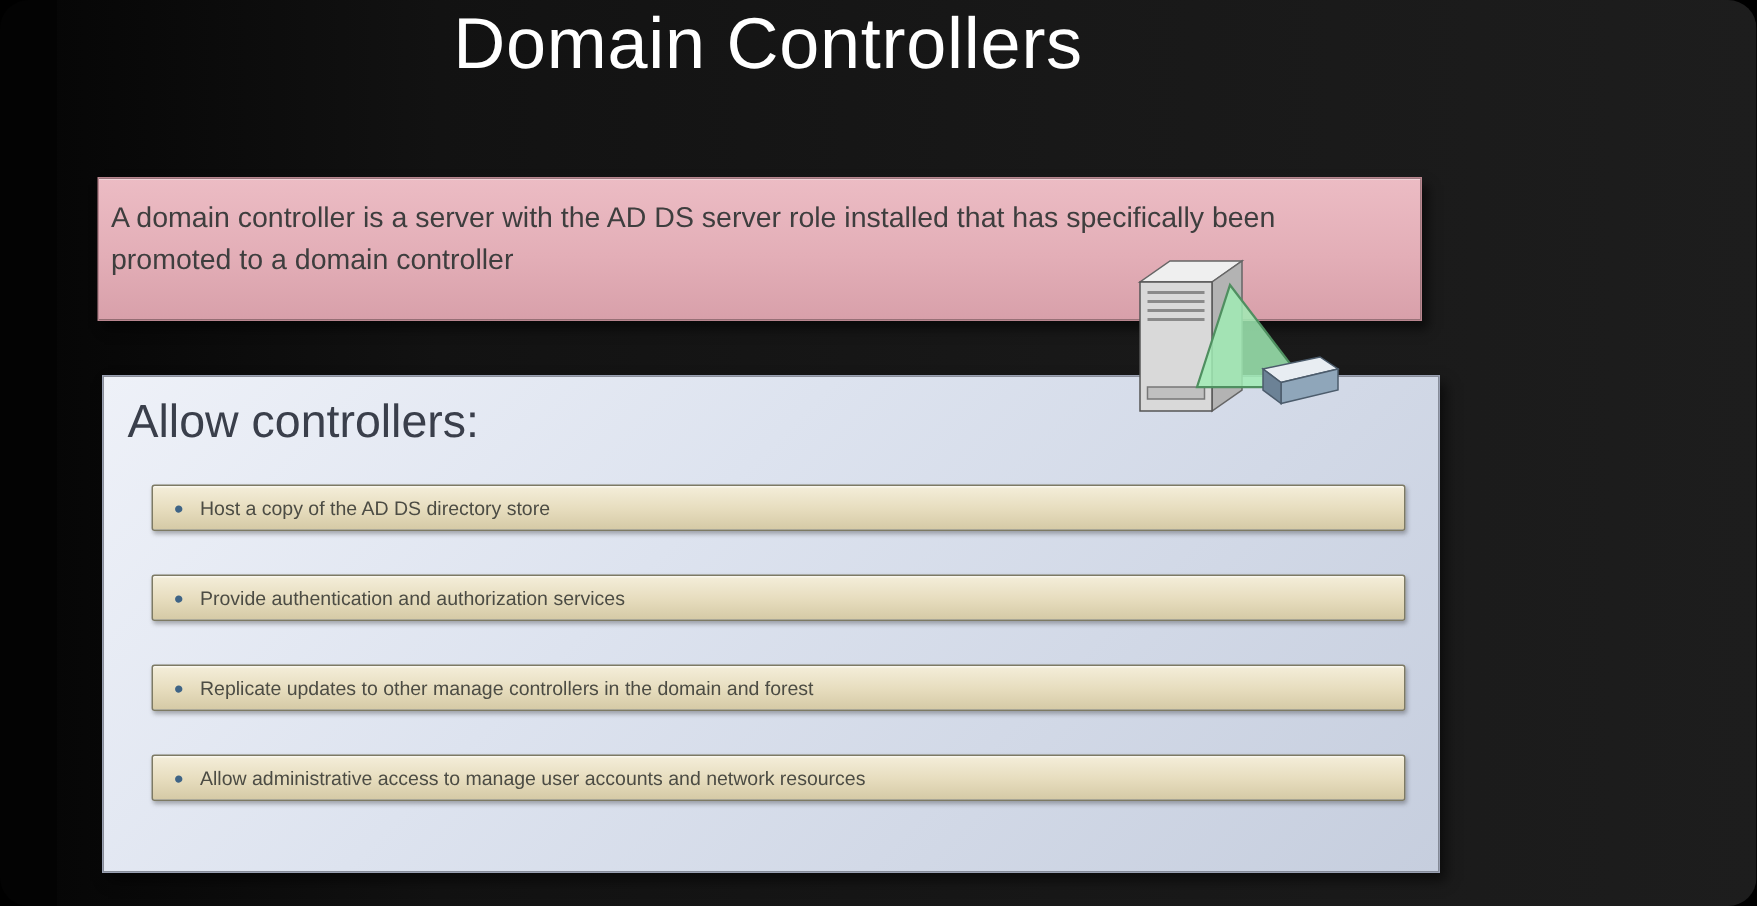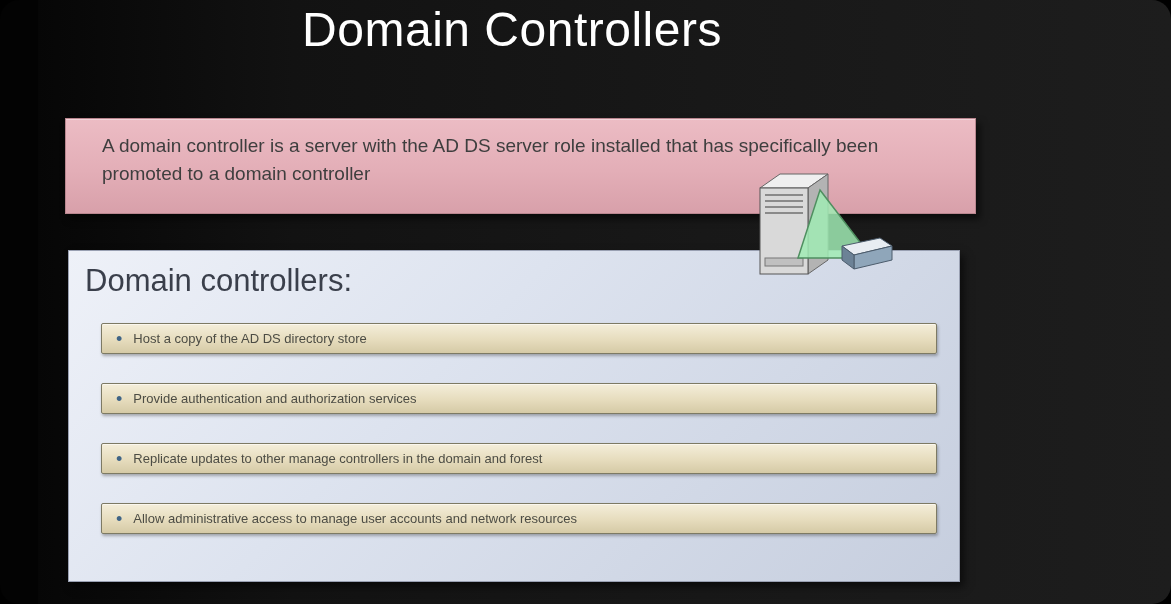--- a/index.html
+++ b/index.html
@@ -34,21 +34,21 @@
     font-size: 48px;
     font-weight: 300;
     letter-spacing: 0.5px;
   }
   .definition-box {
     position: absolute;
     left: 65px;
     top: 118px;
     width: 853px;
     height: 66px;
-    padding: 13px 20px 15px 36px;
+    padding: 13px 20px 15px 8px;
     background: linear-gradient(180deg, #ecbcc4 0%, #e3aeb7 55%, #d8a0aa 100%);
     border: 1px solid #b9868f;
     box-shadow: 4px 5px 7px rgba(0,0,0,0.55), inset 0 1px 0 rgba(255,255,255,0.35);
     color: #3e3e3e;
     font-size: 19px;
     line-height: 1.45;
   }
   .panel {
     position: absolute;
     left: 68px;
@@ -109,21 +109,21 @@
 
 <div class="slide">
 
   <div class="title">Domain Controllers</div>
 
   <div class="definition-box">
     <span>A domain controller is a server with the AD DS server role installed that has specifically been promoted to a domain controller</span>
   </div>
 
   <div class="panel">
-    <div class="panel-heading">Domain controllers:</div>
+    <div class="panel-heading">Allow controllers:</div>
 
     <div class="item-bar bar-0">
       <span class="bullet">•</span>
       <span class="item-text">Host a copy of the AD DS directory store</span>
     </div>
 
     <div class="item-bar bar-1">
       <span class="bullet">•</span>
       <span class="item-text">Provide authentication and authorization services</span>
     </div>

